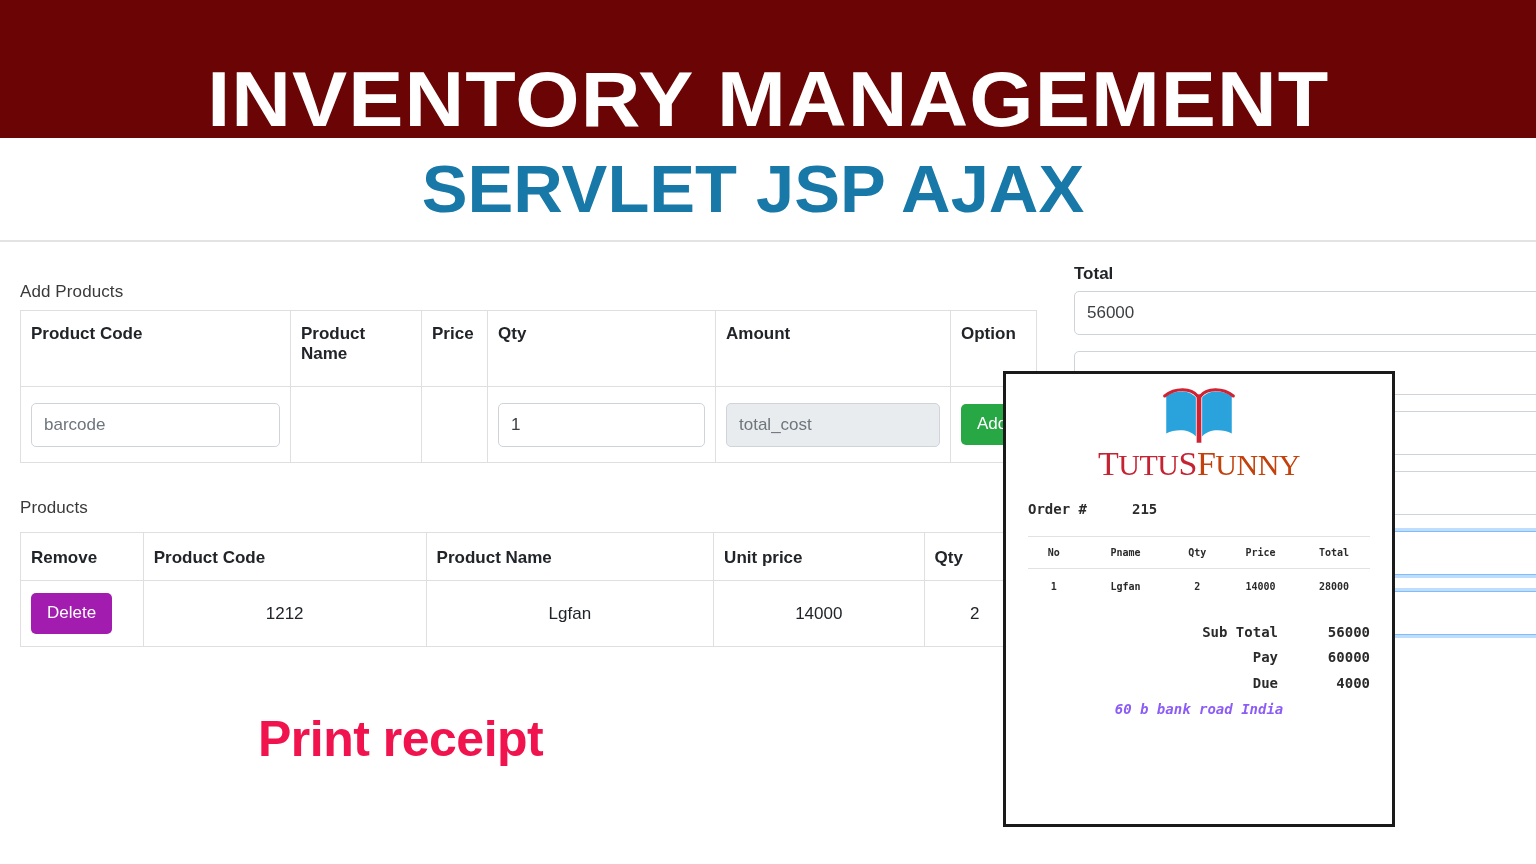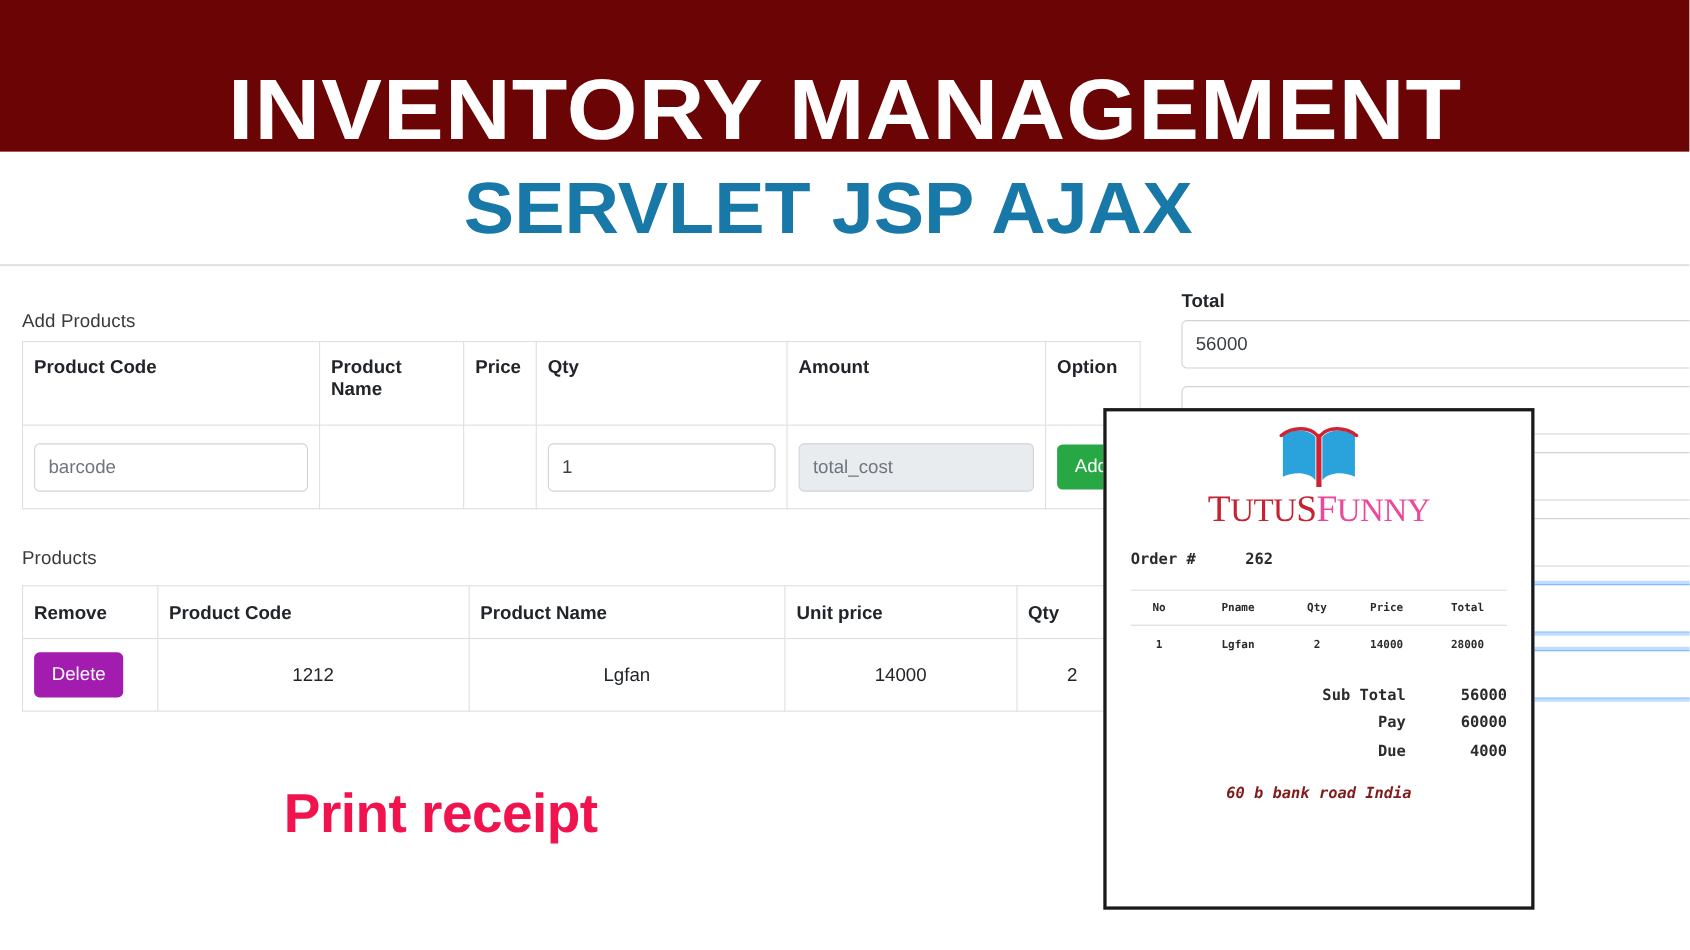--- a/index.html
+++ b/index.html
@@ -203,21 +203,21 @@
   .receipt-logo .book { width: 78px; height: 58px; }
   .receipt-logo .wordmark {
     margin-top: 1px;
     font-family: "Liberation Serif", serif;
     font-size: 30px;
     line-height: 1;
     letter-spacing: -0.5px;
     white-space: nowrap;
   }
   .wm-a { color: #c52232; }
-  .wm-b { color: #ec4899; }
+  .wm-b { color: #c2410c; }
   .wm-cap { font-size: 34px; }
 
   .receipt-meta {
     margin-top: 16px;
     font-size: 14px;
     color: #2b2b2b;
     line-height: 1.75;
     font-weight: 700;
   }
   .receipt-meta .row { display: flex; }
@@ -259,26 +259,26 @@
     font-weight: 700;
     color: #2b2b2b;
   }
   .receipt-totals .trow {
     display: flex; justify-content: flex-end;
     line-height: 1.85;
   }
   .receipt-totals .tlabel { min-width: 120px; text-align: right; }
   .receipt-totals .tval   { min-width: 92px; text-align: right; }
   .receipt-address {
-    margin-top: 16px;
+    margin-top: 4px;
     text-align: center;
     font-size: 14px;
     font-style: italic;
     font-weight: 700;
-    color: #7f1d1d;
+    color: #8b5cf6;
   }
 </style>
 </head>
 <body>
 
 <div id="root">
 
   <div class="banner-maroon">
     <div class="title">INVENTORY MANAGEMENT</div>
   </div>
@@ -376,21 +376,21 @@
         <rect x="47" y="8" width="6" height="62" fill="#cf2233"></rect>
       </svg>
       <div class="wordmark">
         <span class="wm-a"><span class="wm-cap">T</span>UTU<span class="wm-cap">S</span></span><span class="wm-b"><span class="wm-cap">F</span>UNNY</span>
       </div>
     </div>
 
     <div class="receipt-meta">
       <div class="row">
         <span class="k">Order #</span>
-        <span class="v">262</span>
+        <span class="v">215</span>
       </div>
     </div>
 
     <hr class="receipt-hr">
 
     <table class="receipt-table">
       <thead>
         <tr>
           <th class="col-no">No</th>
           <th class="col-pname">Pname</th>

